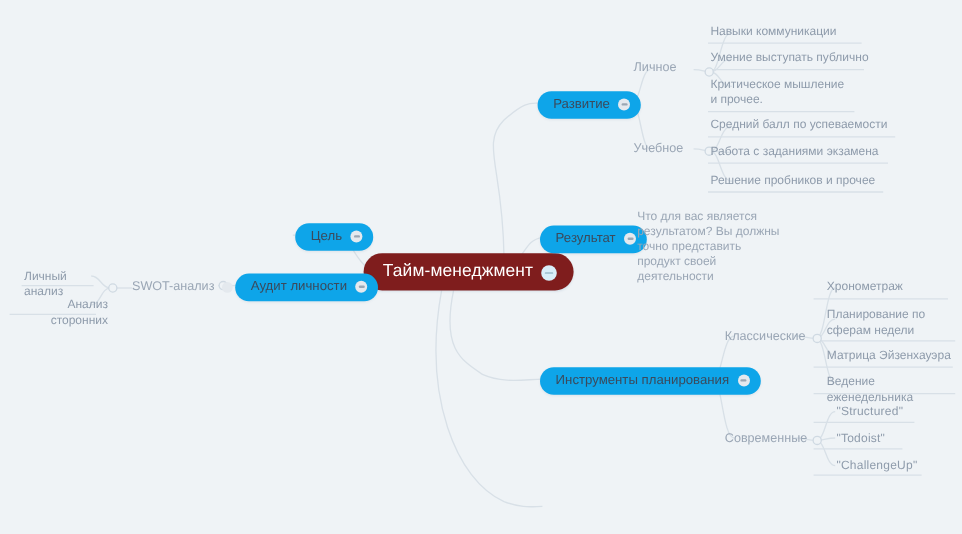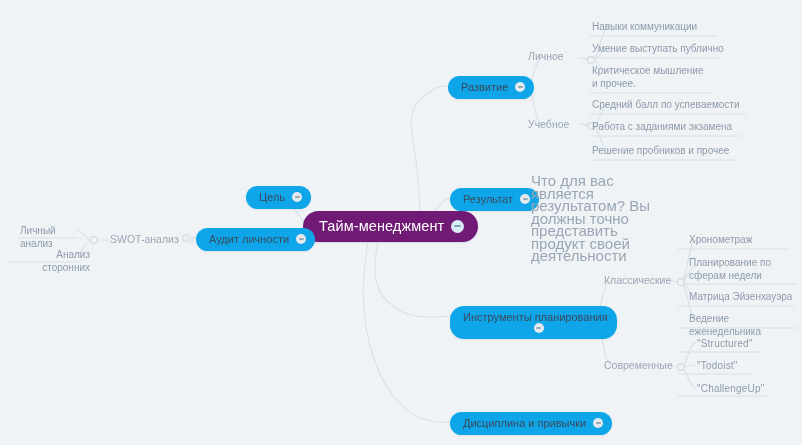--- a/index.html
+++ b/index.html
@@ -26,27 +26,28 @@
   .node {
     position: absolute;
     display: flex;
     align-items: center;
     box-sizing: border-box;
     white-space: nowrap;
   }
 
   
   .root {
-    background: #701a75;
+    background: #7f1d1d;
     border-radius: 18px;
     padding: 7px 14px 8px 16px;
     color: #ffffff;
     font-size: 14.5px;
     letter-spacing: .1px;
     box-shadow: 0 1px 2px rgba(30,80,120,.13);
+    align-items: flex-end;
   }
   .root .toggle {
     margin-left: 7px;
     width: 13px; height: 13px;
     border-radius: 50%;
     background: #d9eef9;
     display: inline-flex;
     align-items: center;
     justify-content: center;
   }
@@ -92,21 +93,21 @@
   .leaf {
     color: #8e9bab;
     font-size: 10px;
     line-height: 13px;
     white-space: normal;
   }
 
   
   .note {
     color: #9aa6b5;
-    font-size: 15px;
+    font-size: 10px;
     line-height: 12.5px;
     white-space: normal;
     align-items: flex-start;
   }
 
   .quoted { letter-spacing: .2px; }
 </style>
 </head>
 <body>
 
@@ -220,29 +221,25 @@
   <div class="node pill" style="left:246px; top:186px;">
     <span>Цель</span>
     <span class="toggle"></span>
   </div>
 
   <div class="node pill" style="left:196px; top:228px;">
     <span>Аудит личности</span>
     <span class="toggle"></span>
   </div>
 
-  <div class="node pill" style="left:450px; top:306px;flex-direction:column;">
+  <div class="node pill" style="left:450px; top:306px;">
     <span>Инструменты планирования</span>
     <span class="toggle"></span>
   </div>
 
-  <div class="node pill" style="left:450px; top:412px;">
-    <span>Дисциплина и привычки</span>
-    <span class="toggle"></span>
-  </div>
 
   <div class="node mid" style="left:528px; top:50px;">Личное</div>
 
   <div class="node leaf" style="left:592px; top:20px; width:200px;">Навыки коммуникации</div>
   <div class="node leaf" style="left:592px; top:64px; width:118px;">Критическое мышление и прочее.</div>
   <div class="node leaf" style="left:592px; top:42px; width:200px;">Умение выступать публично</div>
 
   <div class="node mid" style="left:528px; top:118px;">Учебное</div>
 
   <div class="node leaf" style="left:592px; top:98px; width:200px;">Средний балл по успеваемости</div>

